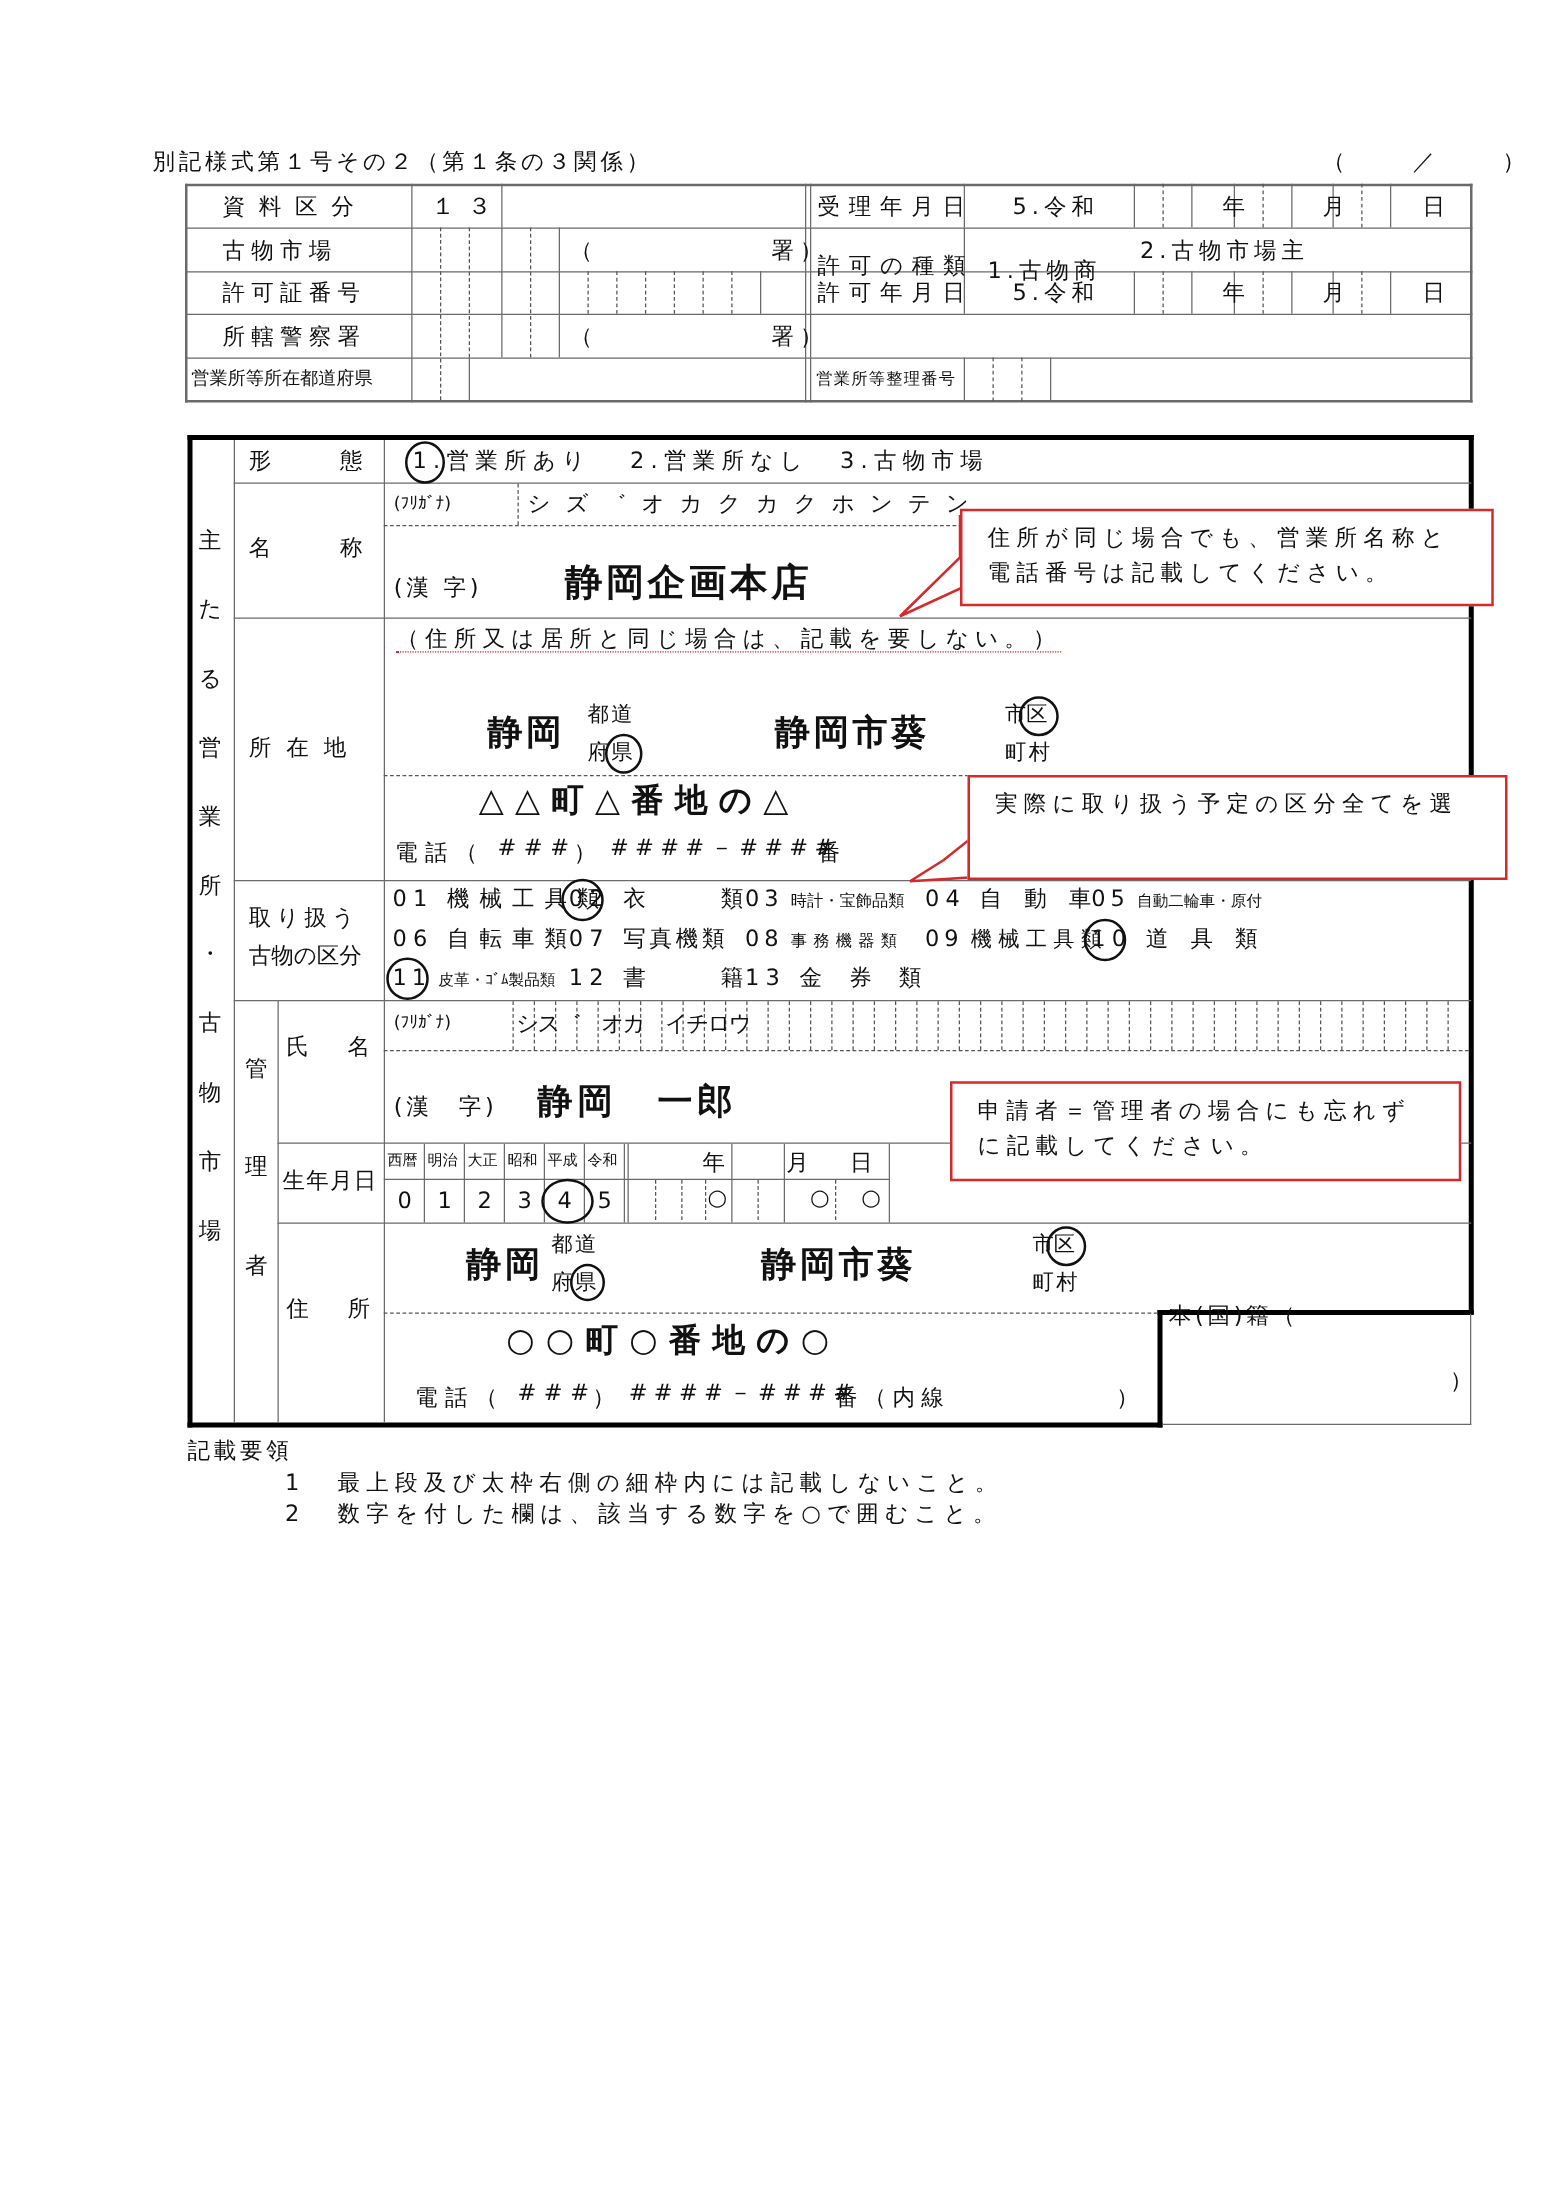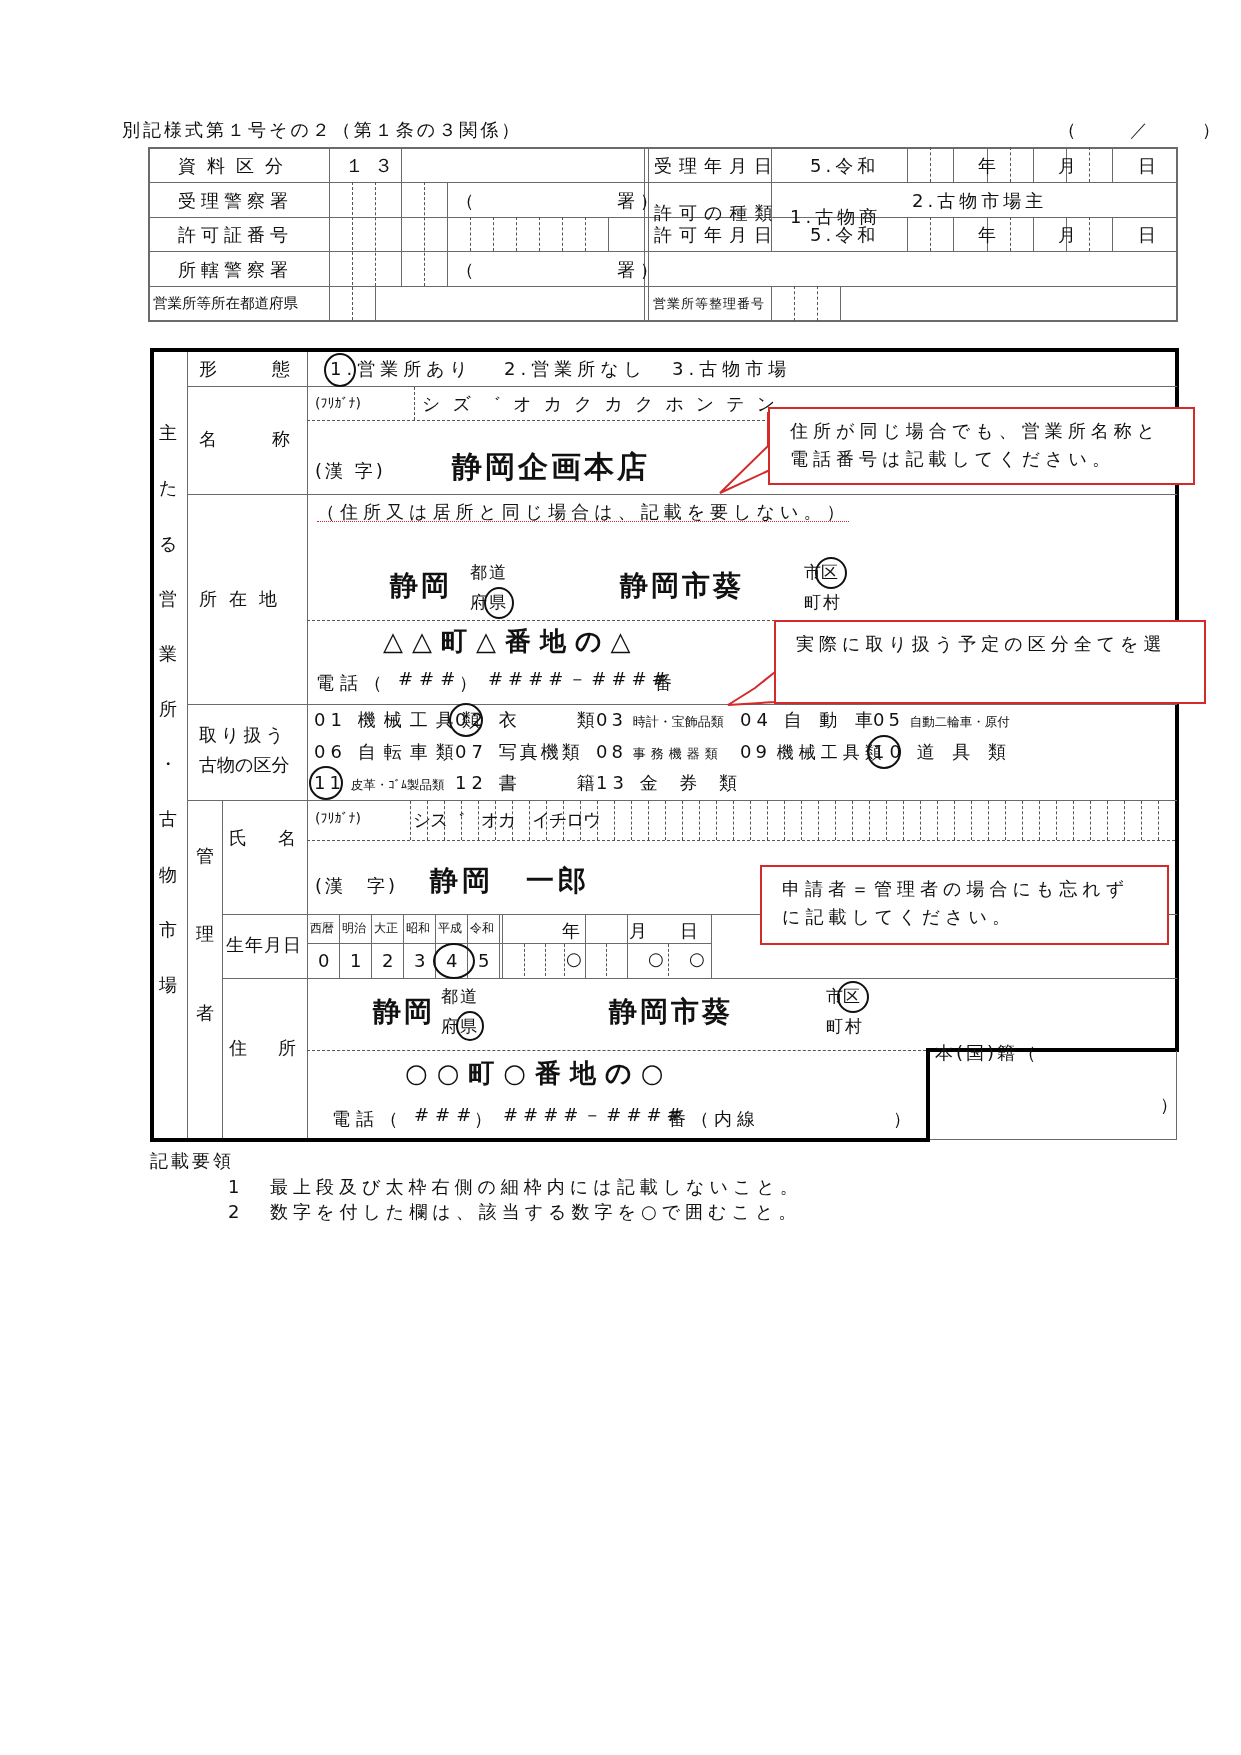--- a/index.html
+++ b/index.html
@@ -52,21 +52,21 @@
   <div class="dash-v" style="left:470px;top:217px;height:34px;"></div>
   <div class="dash-v" style="left:493px;top:217px;height:34px;"></div>
   <div class="dash-v" style="left:516px;top:217px;height:34px;"></div>
   <div class="dash-v" style="left:539px;top:217px;height:34px;"></div>
   <div class="dash-v" style="left:562px;top:217px;height:34px;"></div>
   <div class="dash-v" style="left:585px;top:217px;height:34px;"></div>
   <div class="ln" style="left:608px;top:217px;width:1px;height:34px;"></div>
 
   <div class="t md" style="left:178px;top:157px;letter-spacing:11px;">資料区分</div>
   <div class="t md" style="left:345px;top:156px;font-size:19px;letter-spacing:10px;">１３</div>
-  <div class="t md" style="left:178px;top:192px;letter-spacing:5px;">受理警察署</div>
+  <div class="t md" style="left:178px;top:192px;letter-spacing:5px;">古物市場</div>
   <div class="t md" style="left:456px;top:192px;letter-spacing:5px;">（　　　　　　署）</div>
   <div class="t md" style="left:178px;top:226px;letter-spacing:5px;">許可証番号</div>
   <div class="t md" style="left:178px;top:261px;letter-spacing:5px;">所轄警察署</div>
   <div class="t md" style="left:456px;top:261px;letter-spacing:5px;">（　　　　　　署）</div>
   <div class="t" style="left:153px;top:296px;font-size:14.5px;letter-spacing:0px;">営業所等所在都道府県</div>
 
   <div class="ln" style="left:771px;top:147px;width:1px;height:35px;"></div>
   <div class="ln" style="left:771px;top:217px;width:1px;height:34px;"></div>
   <div class="ln" style="left:907px;top:147px;width:1px;height:35px;"></div>
   <div class="ln" style="left:907px;top:217px;width:1px;height:34px;"></div>

